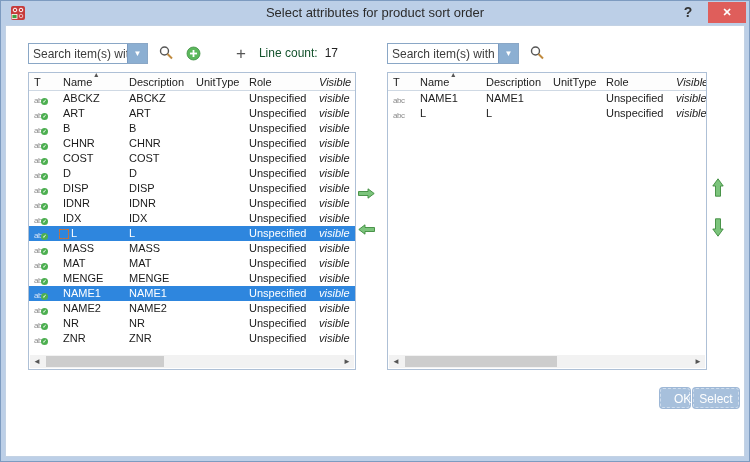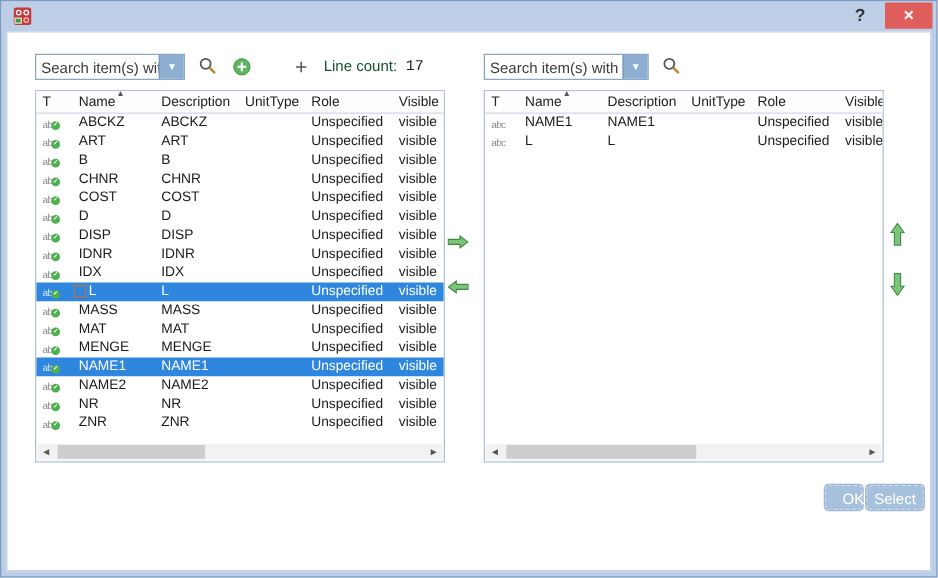--- a/index.html
+++ b/index.html
@@ -47,21 +47,21 @@
   .combo-text.wide   { width:110px; }
   .combo-btn {
     width:20px; background:#8cafd2; border-left:1px solid #7a9ac0;
     display:flex; align-items:center; justify-content:center;
     color:#fff; font-size:8px;
   }
 
   .tool-icon { margin-left:9px; display:inline-flex; align-items:center; justify-content:center; width:18px; height:18px; }
   .plus-flat { margin-left:34px; font-size:17px; font-weight:400; color:#555; line-height:17px; }
   .line-count-label { margin-left:13px; font-size:12px; color:#14532d; }
-  .line-count-value { margin-left:7px;  font-size:12px; color:#222;font-family:Liberation Mono, monospace; }
+  .line-count-value { margin-left:7px;  font-size:12px; color:#222; }
 
   
   .table {
     position:absolute; top:46px; background:#fff;
     border:1px solid #aec0d6;
   }
   .table-left  { left:22px;  width:328px; height:298px; }
   .table-right { left:381px; width:320px; height:298px; }
 
   .thead {
@@ -81,21 +81,21 @@
     overflow:hidden; white-space:nowrap; flex-shrink:0;
   }
   .tr.selected { background:#2e86de; }
   .tr.selected .td { color:#fff; }
 
   .c0 { width:26px; padding-left:5px; }
   .c1 { width:66px; }
   .c2 { width:67px; }
   .c3 { width:53px; }
   .c4 { width:70px; }
-  .c5 { width:60px; }
+  .c5 { width:60px;font-style:italic; }
   .table-right .c0 { width:24px; }
 
   .type-icon {
     font-size:8px; color:#8a8a8a; position:relative; top:1px;
     letter-spacing:-0.5px; display:inline-block;
   }
   .tr.selected .type-icon { color:#d7e4f5; }
   .check-badge {
     position:absolute; left:7px; top:2px; width:7px; height:7px;
     background:#4caf50; border-radius:50%; color:#fff; font-size:5px;
@@ -142,20 +142,21 @@
   <div class="titlebar">
     <span class="app-icon">
       <svg width="16" height="16" viewBox="0 0 16 16">
         <rect x="1" y="1" width="14" height="14" rx="2" fill="#c63b3b"></rect>
         <circle cx="5" cy="5" r="1.8" fill="none" stroke="#fff" stroke-width="1"></circle>
         <circle cx="11" cy="5" r="1.8" fill="none" stroke="#fff" stroke-width="1"></circle>
         <circle cx="11" cy="11" r="1.8" fill="none" stroke="#f0c0c0" stroke-width="1"></circle>
         <rect x="2" y="9.5" width="5" height="4" fill="#3f9e3f" stroke="#fff" stroke-width="0.8"></rect>
       </svg>
     </span>
+    <span class="title">Select attributes for product sort order</span>
     <span class="help-btn">?</span>
     <span class="close-btn">✕</span>
   </div>
 
   <div class="body">
 
     <div class="toolbar toolbar-left">
       <div class="combo">
         <div class="combo-text narrow">Search item(s) with</div>
         <div class="combo-btn">▼</div>

